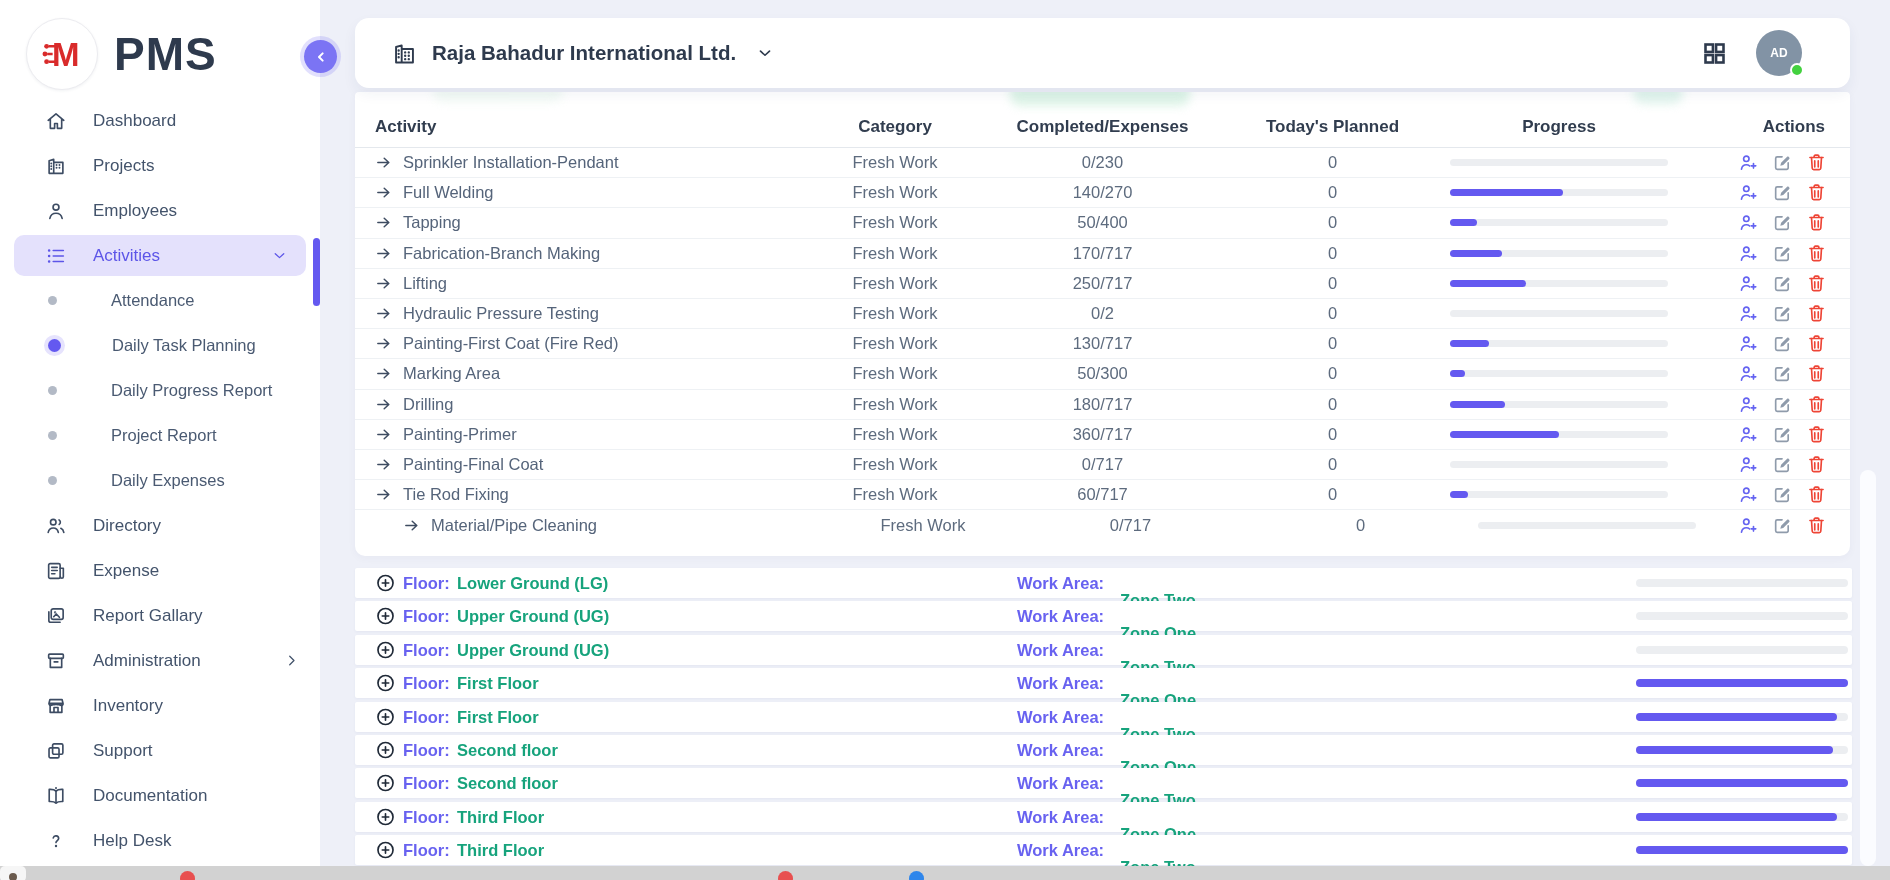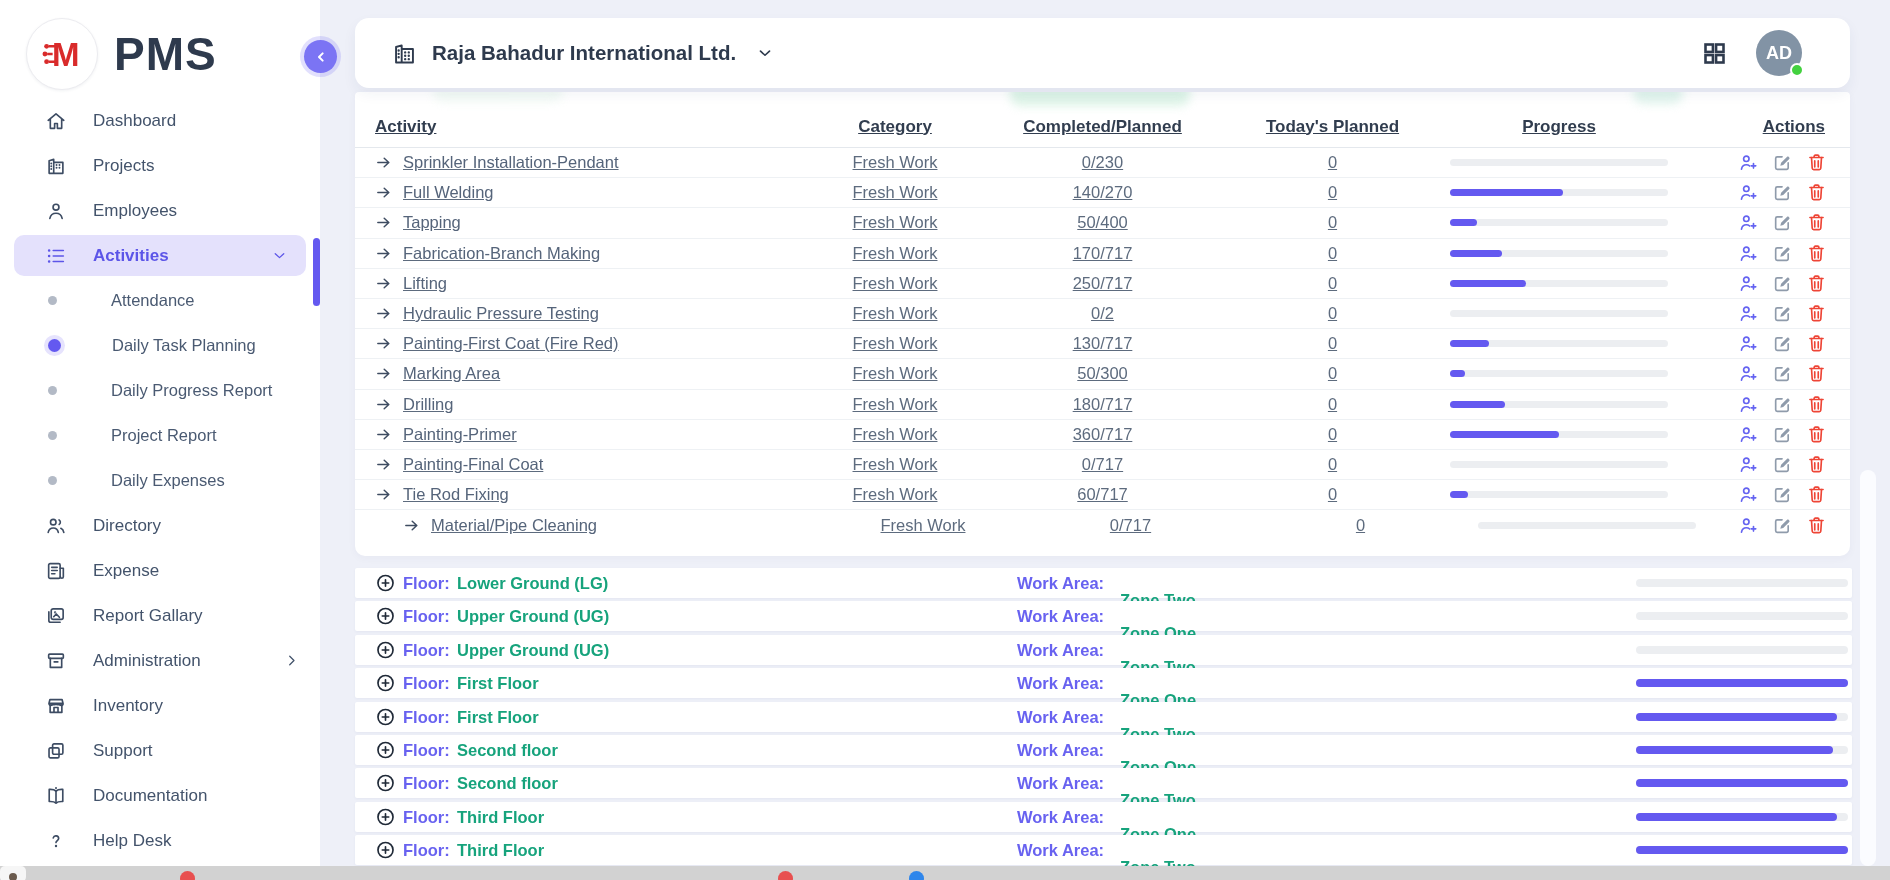--- a/index.html
+++ b/index.html
@@ -26,21 +26,21 @@
   .logo-text { font-size:46px; font-weight:800; color:#2e3a4d; letter-spacing:1px; }
   .nav { }
   .nav-item {
     height:45px; display:flex; align-items:center; gap:26px;
     padding:0 20px 0 45px; font-size:17px; font-weight:500; color:#43536b; cursor:pointer;
     position:relative;
   }
   .nav-item .nav-icon { color:#3d4c63; flex:0 0 22px; }
   .nav-item.active {
     margin:2px 14px; padding:0 18px 0 31px; height:41px; border-radius:10px;
-    background:#e4e1fc; color:#5c55e8; font-weight:700;
+    background:#e4e1fc; color:#5c55e8; font-weight:400;
   }
   .nav-item.active .nav-icon { color:#5c55e8; }
   .nav-item .spacer { flex:1; }
   .nav-item .chev { color:inherit; }
   .nav-sub {
     height:45px; display:flex; align-items:center; gap:0;
     padding-left:48px; font-size:16.5px; font-weight:500; color:#4a5a72; cursor:pointer;
   }
   .nav-sub .dot {
     width:9px; height:9px; border-radius:50%; background:#b3bac6; margin-right:54px; flex:0 0 auto;
@@ -71,40 +71,40 @@
     box-shadow:0 6px 14px rgba(40,50,110,.06);
   }
   .company-wrap { display:flex; align-items:center; gap:14px; padding-left:36px; cursor:pointer; }
   .company-icon { color:#2f3b4e; }
   .company-name { font-size:20.5px; font-weight:600; color:#2e3a4d; }
   .company-chev { color:#2f3b4e; margin-left:6px; }
   .header-right { margin-left:auto; display:flex; align-items:center; gap:28px; padding-right:48px; }
   .grid-btn { color:#2e3a4d; cursor:pointer; background:none; border:none; }
   .avatar {
     position:relative; width:46px; height:46px; border-radius:50%; background:#8293a5;
-    color:#fff; font-size:18px; font-weight:600; display:flex; align-items:center; justify-content:center;
+    color:#fff; font-size:12px; font-weight:600; display:flex; align-items:center; justify-content:center;
     cursor:pointer;
   }
   .online-dot {
     position:absolute; right:-2px; bottom:-1px; width:14px; height:14px; border-radius:50%;
     background:#43d13f; border:2.5px solid #fff;
   }
 
   
   .table-card {
     position:absolute; left:355px; top:92px; width:1495px; height:464px;
     background:#fff; border-radius:4px 4px 10px 10px; z-index:2; overflow:hidden;
     box-shadow:0 2px 8px rgba(40,50,110,.04);
   }
   .blur-pill { position:absolute; filter:blur(5px); border-radius:10px; }
   .bp1 { left:655px; top:-12px; width:180px; height:26px; background:#d7f2e3; opacity:.85; }
   .bp2 { left:1278px; top:-10px; width:50px; height:22px; background:#d9f1e8; opacity:.8; }
   .bp3 { left:78px; top:-14px; width:130px; height:24px; background:#e9f6ee; opacity:.6; }
 
-  .tgrid { display:grid; grid-template-columns:425px 190px 225px 235px 250px 1fr; align-items:center;text-decoration:underline; }
+  .tgrid { display:grid; grid-template-columns:425px 190px 225px 235px 250px 1fr; align-items:center; }
   .thead {
     margin-top:14px; height:42px; padding:0 15px 0 20px;
     border-bottom:1px solid #e4e8ed;
     font-size:17px; font-weight:600; color:#313d4f;
   }
   .thead .c { text-align:center; }
   .thead .c-progress { width:218px; text-align:center; }
   .thead .c-actions { text-align:right; padding-right:10px; }
   .trow {
     height:30.2px; padding:0 15px 0 20px; border-bottom:1px solid #eef1f4;
@@ -364,21 +364,21 @@
 </div>
 
 <div class="table-card">
   <div class="blur-pill bp1"></div>
   <div class="blur-pill bp2"></div>
   <div class="blur-pill bp3"></div>
 
   <div class="tgrid thead">
     <div>Activity</div>
     <div class="c">Category</div>
-    <div class="c">Completed/Planned</div>
+    <div class="c">Completed/Expenses</div>
     <div class="c">Today's Planned</div>
     <div class="c-progress">Progress</div>
     <div class="c-actions">Actions</div>
   </div>
   <div id="activity-rows">
   <div class="tgrid trow">
     <div class="cell-activity">
       <span class="row-arrow">
         <svg width="17" height="17" viewBox="0 0 24 24" fill="none" stroke="currentColor" stroke-width="2.1" stroke-linecap="round" stroke-linejoin="round">
               <path d="M4 12h15M13 6l6.5 6L13 18"></path>

